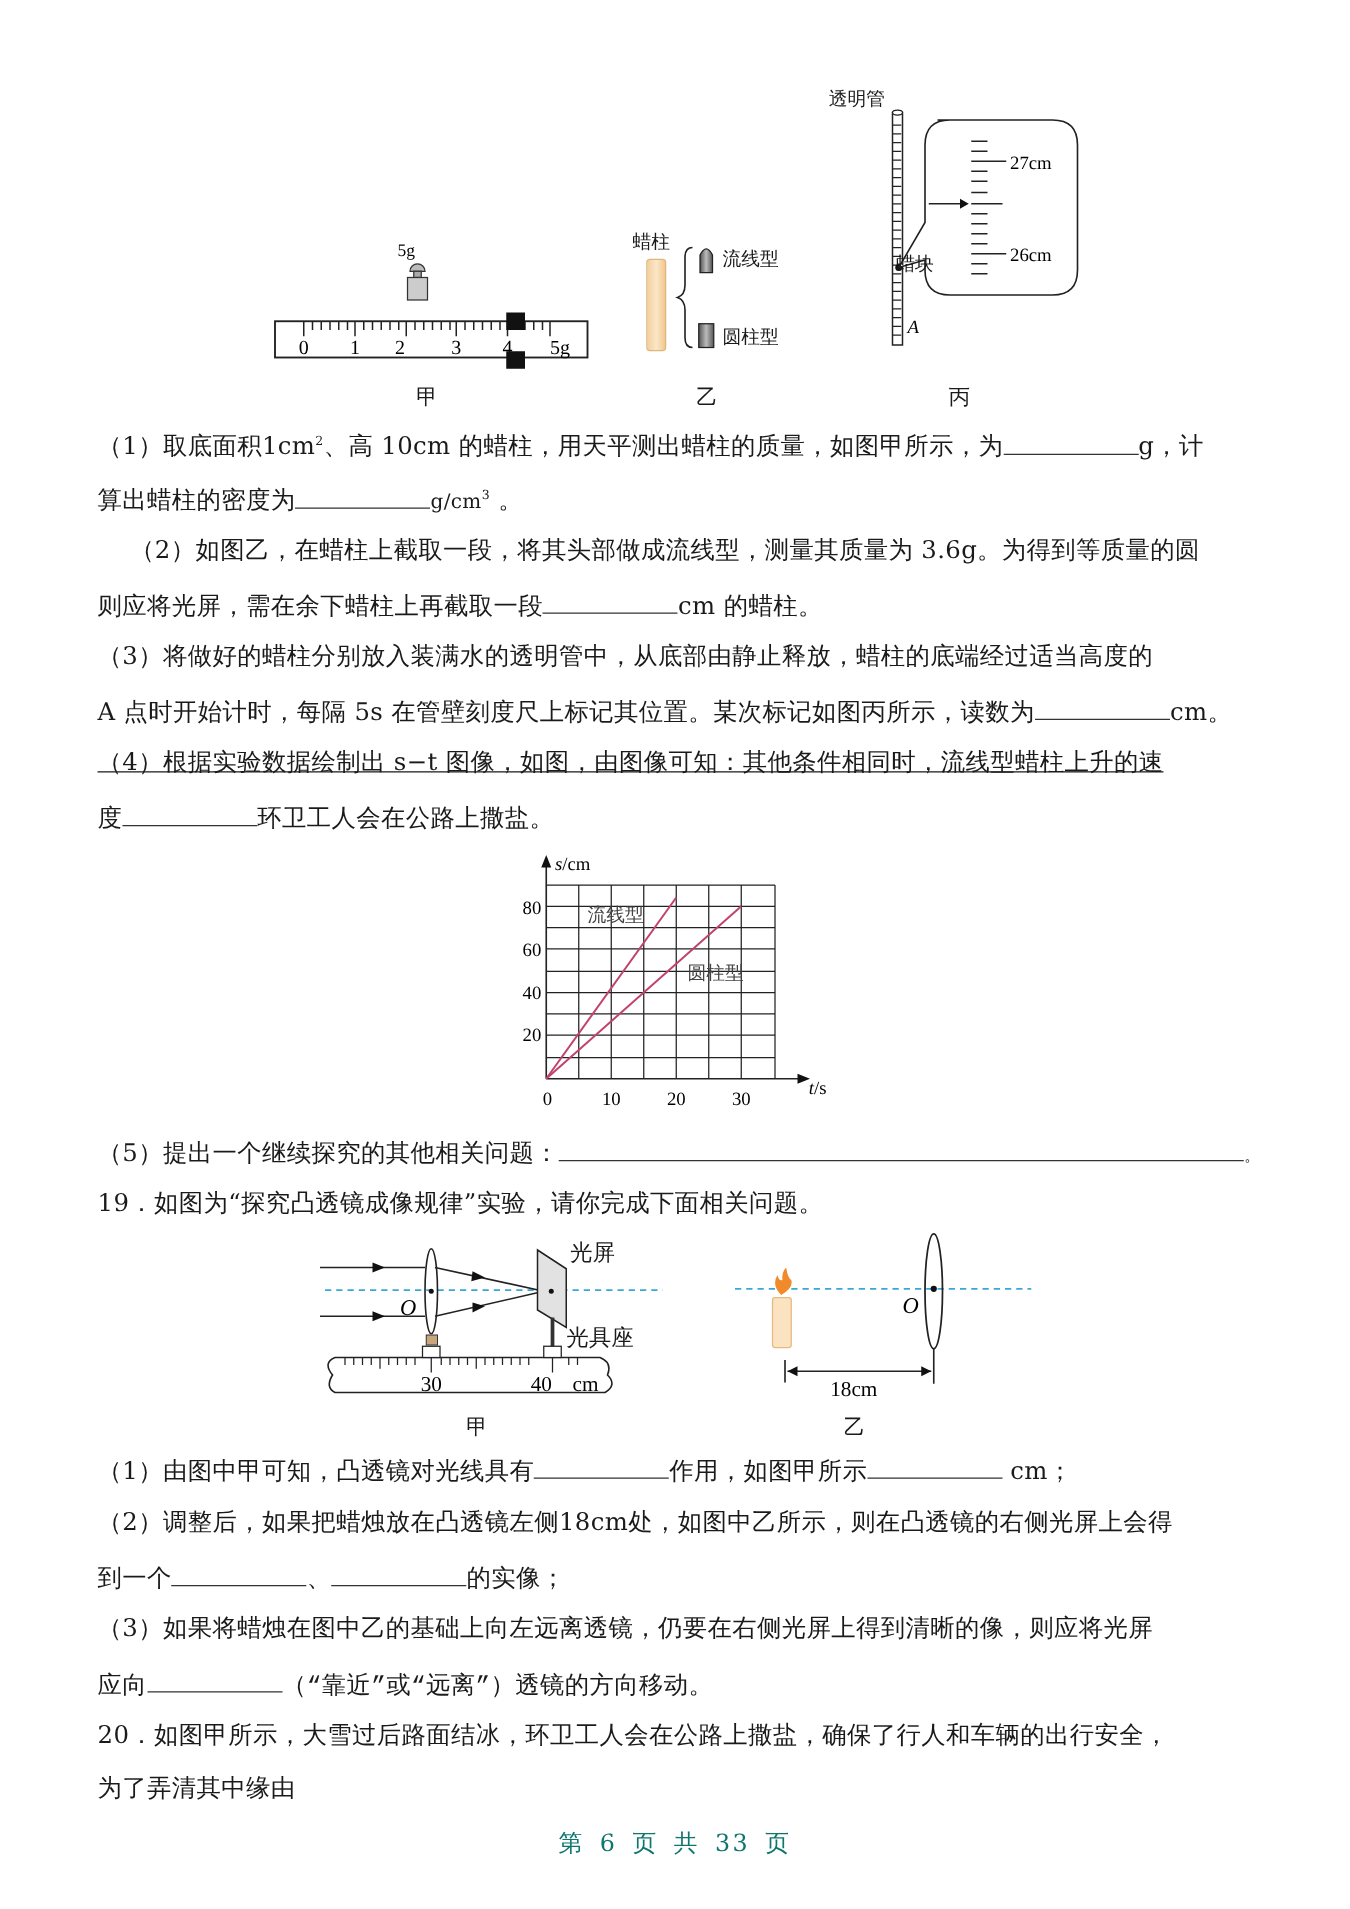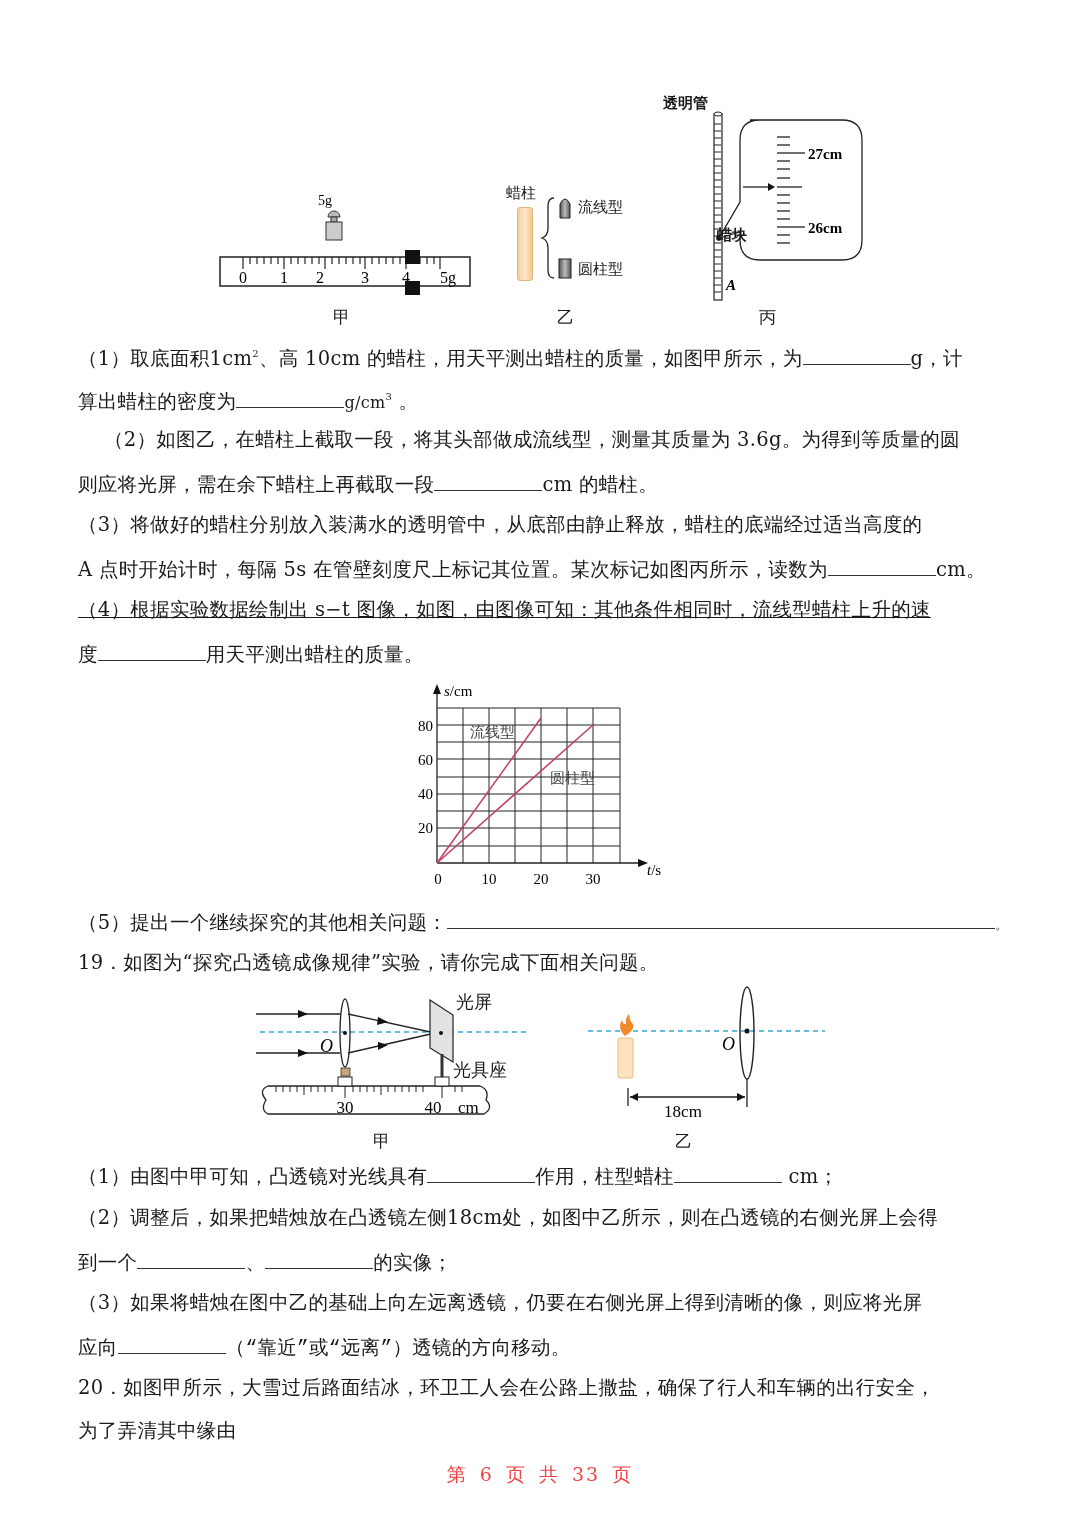--- a/index.html
+++ b/index.html
@@ -5,21 +5,21 @@
   html, body { margin: 0; padding: 0; background: #ffffff; }
   body { width: 1080px; height: 1527px; position: relative; overflow: hidden;
          font-family: "DejaVu Serif", "Liberation Serif", serif; color: #1a1a1a; }
   .abs { position: absolute; }
   .line { position: absolute; left: 78px; font-size: 19.5px; line-height: 26px; white-space: nowrap; letter-spacing: 0.3px; }
   .blank { display: inline-block; border-bottom: 1.5px solid #333; height: 20px; vertical-align: baseline; }
   .cap { position: absolute; font-size: 17px; }
   .lbl { position: absolute; font-size: 15px; white-space: nowrap; }
   sup { font-size: 10px; }
   svg text { font-family: "Liberation Serif", "DejaVu Serif", serif; }
-  .footer { position: absolute; top: 1462px; left: 0; width: 1080px; text-align: center; font-size: 19px; letter-spacing: 2px; color: #ef4444; }
+  .footer { position: absolute; top: 1462px; left: 0; width: 1080px; text-align: center; font-size: 19px; letter-spacing: 2px; color: #0f766e; }
   .footer span { margin: 0 6px; }
 </style>
 </head>
 <body>
 
 <div class="abs" style="left:210px;top:185px;width:270px;height:120px;">
   <svg width="270" height="120" viewBox="0 0 270 120">
 
     <text x="115" y="20" font-size="14" text-anchor="middle">5g</text>
     <path d="M118 32 a6 6 0 0 1 12 0 z" fill="#bbb" stroke="#333"></path>
@@ -90,21 +90,21 @@
     <path d="M2 22 V8 Q7 -2 12 8 V22 Z" fill="url(#gg)" stroke="#222"></path>
   </svg>
   <div class="lbl" style="left:78px;top:18px;">流线型</div>
   <svg class="abs" style="left:58px;top:78px;" width="14" height="22">
     <rect x="1" y="1" width="12" height="19" fill="url(#gg)" stroke="#222"></rect>
   </svg>
   <div class="lbl" style="left:78px;top:80px;">圆柱型</div>
 </div>
 <div class="cap" style="left:557px;top:306px;">乙</div>
 
-<div class="abs" style="left:660px;top:92px;width:210px;height:215px;font-weight:bold;">
+<div class="abs" style="left:660px;top:68px;width:210px;height:215px;">
   <div class="lbl" style="left:3px;top:2px;">透明管</div>
   <svg class="abs" style="left:0;top:0;" width="210" height="215">
     <rect x="54" y="22" width="8" height="186" fill="#fff" stroke="#222" stroke-width="1.2"></rect>
     <ellipse cx="58" cy="22" rx="4" ry="2" fill="#fff" stroke="#222"></ellipse>
     <g stroke="#222" stroke-width="1">
       <line x1="54" y1="32" x2="61" y2="32"></line>
         <line x1="54" y1="39" x2="61" y2="39"></line>
         <line x1="54" y1="46" x2="61" y2="46"></line>
       <line x1="54" y1="53" x2="61" y2="53"></line>
         <line x1="54" y1="60" x2="61" y2="60"></line>
@@ -167,21 +167,21 @@
 <div class="line" style="top:427px;margin-left:26px;">（2）如图乙，在蜡柱上截取一段，将其头部做成流线型，测量其质量为 3.6g。为得到等质量的圆</div>
 <div class="line" style="top:470px;">
   <span>则应将光屏，需在余下蜡柱上再截取一段</span><span class="blank" style="width:108px;"></span><span>cm 的蜡柱。</span>
 </div>
 <div class="line" style="top:512px;">（3）将做好的蜡柱分别放入装满水的透明管中，从底部由静止释放，蜡柱的底端经过适当高度的</div>
 <div class="line" style="top:555px;">
   <span>A 点时开始计时，每隔 5s 在管壁刻度尺上标记其位置。某次标记如图丙所示，读数为</span><span class="blank" style="width:108px;"></span><span>cm。</span>
 </div>
 <div class="line" style="top:597px;text-decoration:underline;">（4）根据实验数据绘制出 s−t 图像，如图，由图像可知：其他条件相同时，流线型蜡柱上升的速</div>
 <div class="line" style="top:640px;">
-  <span>度</span><span class="blank" style="width:108px;"></span><span>用天平测出蜡柱的质量。</span>
+  <span>度</span><span class="blank" style="width:108px;"></span><span>环卫工人会在公路上撒盐。</span>
 </div>
 
 <div class="abs" style="left:400px;top:680px;width:280px;height:210px;">
   <svg width="280" height="210" viewBox="0 0 280 210">
     <g stroke="#222" stroke-width="1">
       <line x1="37" y1="28" x2="220" y2="28"></line>
         <line x1="37" y1="45" x2="220" y2="45"></line>
         <line x1="37" y1="62" x2="220" y2="62"></line>
       <line x1="37" y1="79" x2="220" y2="79"></line>
         <line x1="37" y1="97" x2="220" y2="97"></line>
@@ -296,21 +296,21 @@
     <line x1="50" y1="117" x2="165" y2="117" stroke="#222" stroke-width="1.3"></line>
     <path d="M58 113 L50 117 L58 121 Z" fill="#111"></path>
       <path d="M157 113 L165 117 L157 121 Z" fill="#111"></path>
     <text x="142" y="70" font-size="18" font-style="italic">O</text>
     <text x="103" y="137" font-size="17" text-anchor="middle">18cm</text>
   </svg>
 </div>
 <div class="cap" style="left:675px;top:1130px;">乙</div>
 
 <div class="line" style="top:1162px;">
-  <span>（1）由图中甲可知，凸透镜对光线具有</span><span class="blank" style="width:108px;"></span><span>作用，柱型蜡柱</span><span class="blank" style="width:108px;"></span><span> cm；</span>
+  <span>（1）由图中甲可知，凸透镜对光线具有</span><span class="blank" style="width:108px;"></span><span>作用，如图甲所示</span><span class="blank" style="width:108px;"></span><span> cm；</span>
 </div>
 <div class="line" style="top:1205px;">（2）调整后，如果把蜡烛放在凸透镜左侧18cm处，如图中乙所示，则在凸透镜的右侧光屏上会得</div>
 <div class="line" style="top:1248px;">
   <span>到一个</span><span class="blank" style="width:108px;"></span><span>、</span><span class="blank" style="width:108px;"></span><span>的实像；</span>
 </div>
 <div class="line" style="top:1290px;">（3）如果将蜡烛在图中乙的基础上向左远离透镜，仍要在右侧光屏上得到清晰的像，则应将光屏</div>
 <div class="line" style="top:1333px;font-family:Liberation Mono, monospace;">
   <span>应向</span><span class="blank" style="width:108px;"></span><span>（“靠近”或“远离”）透镜的方向移动。</span>
 </div>
 

